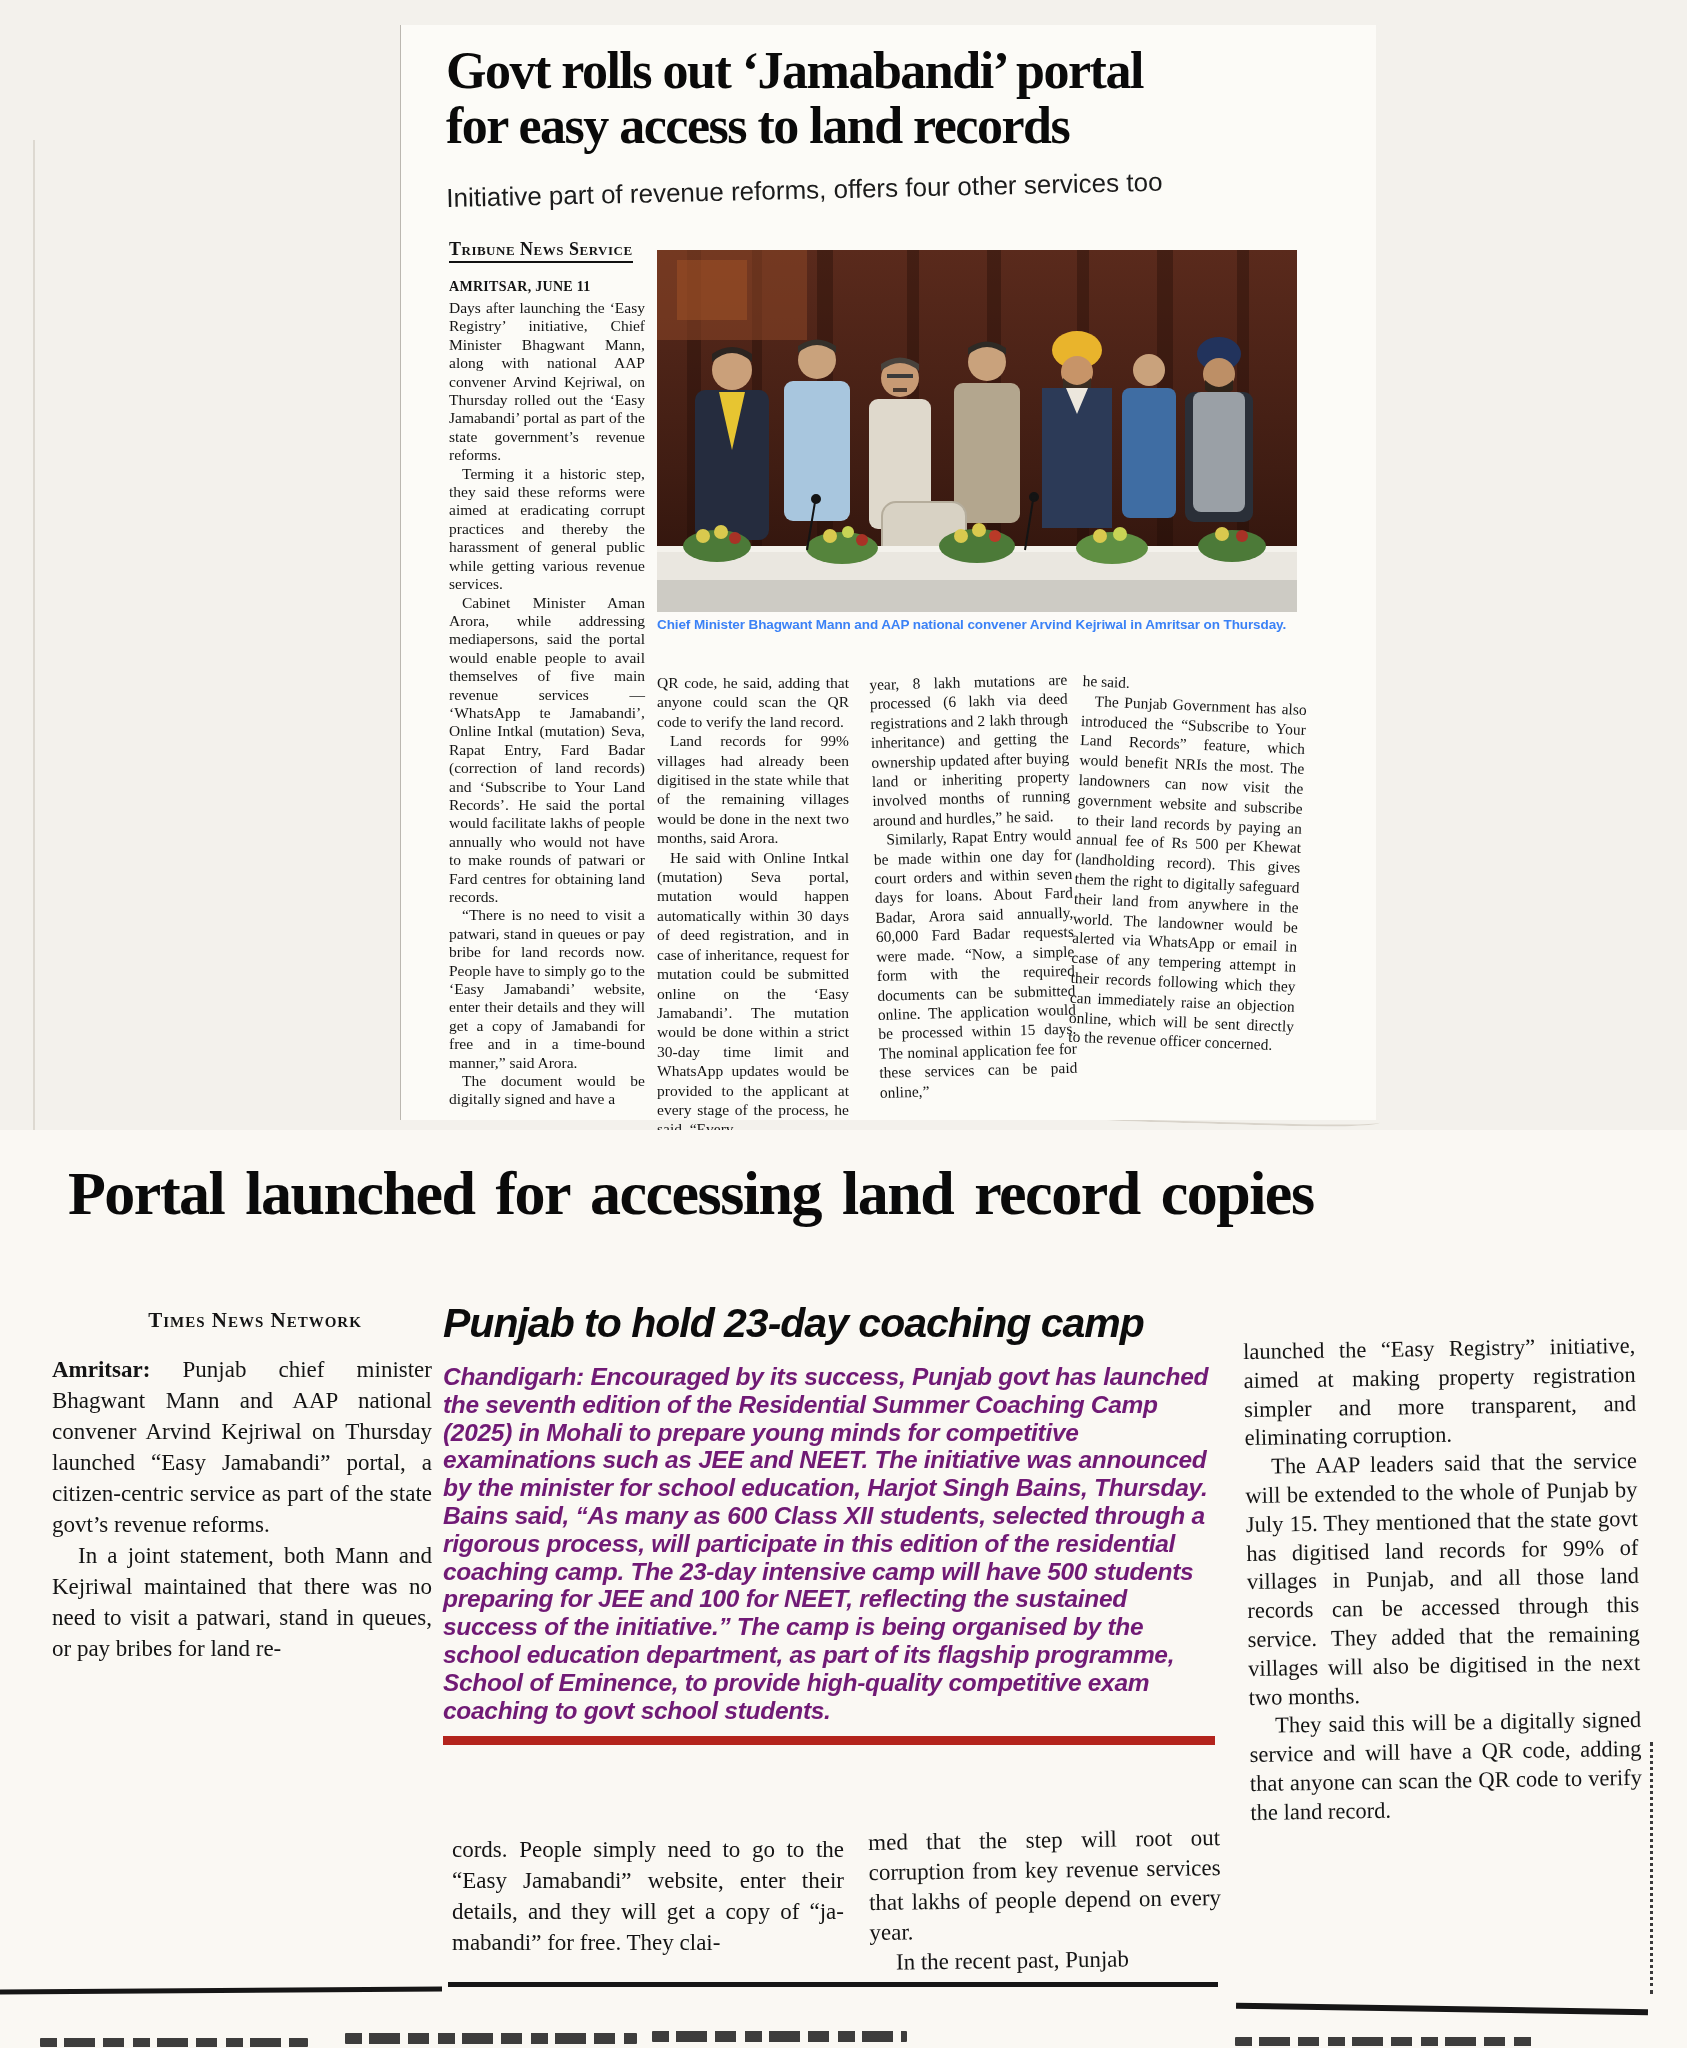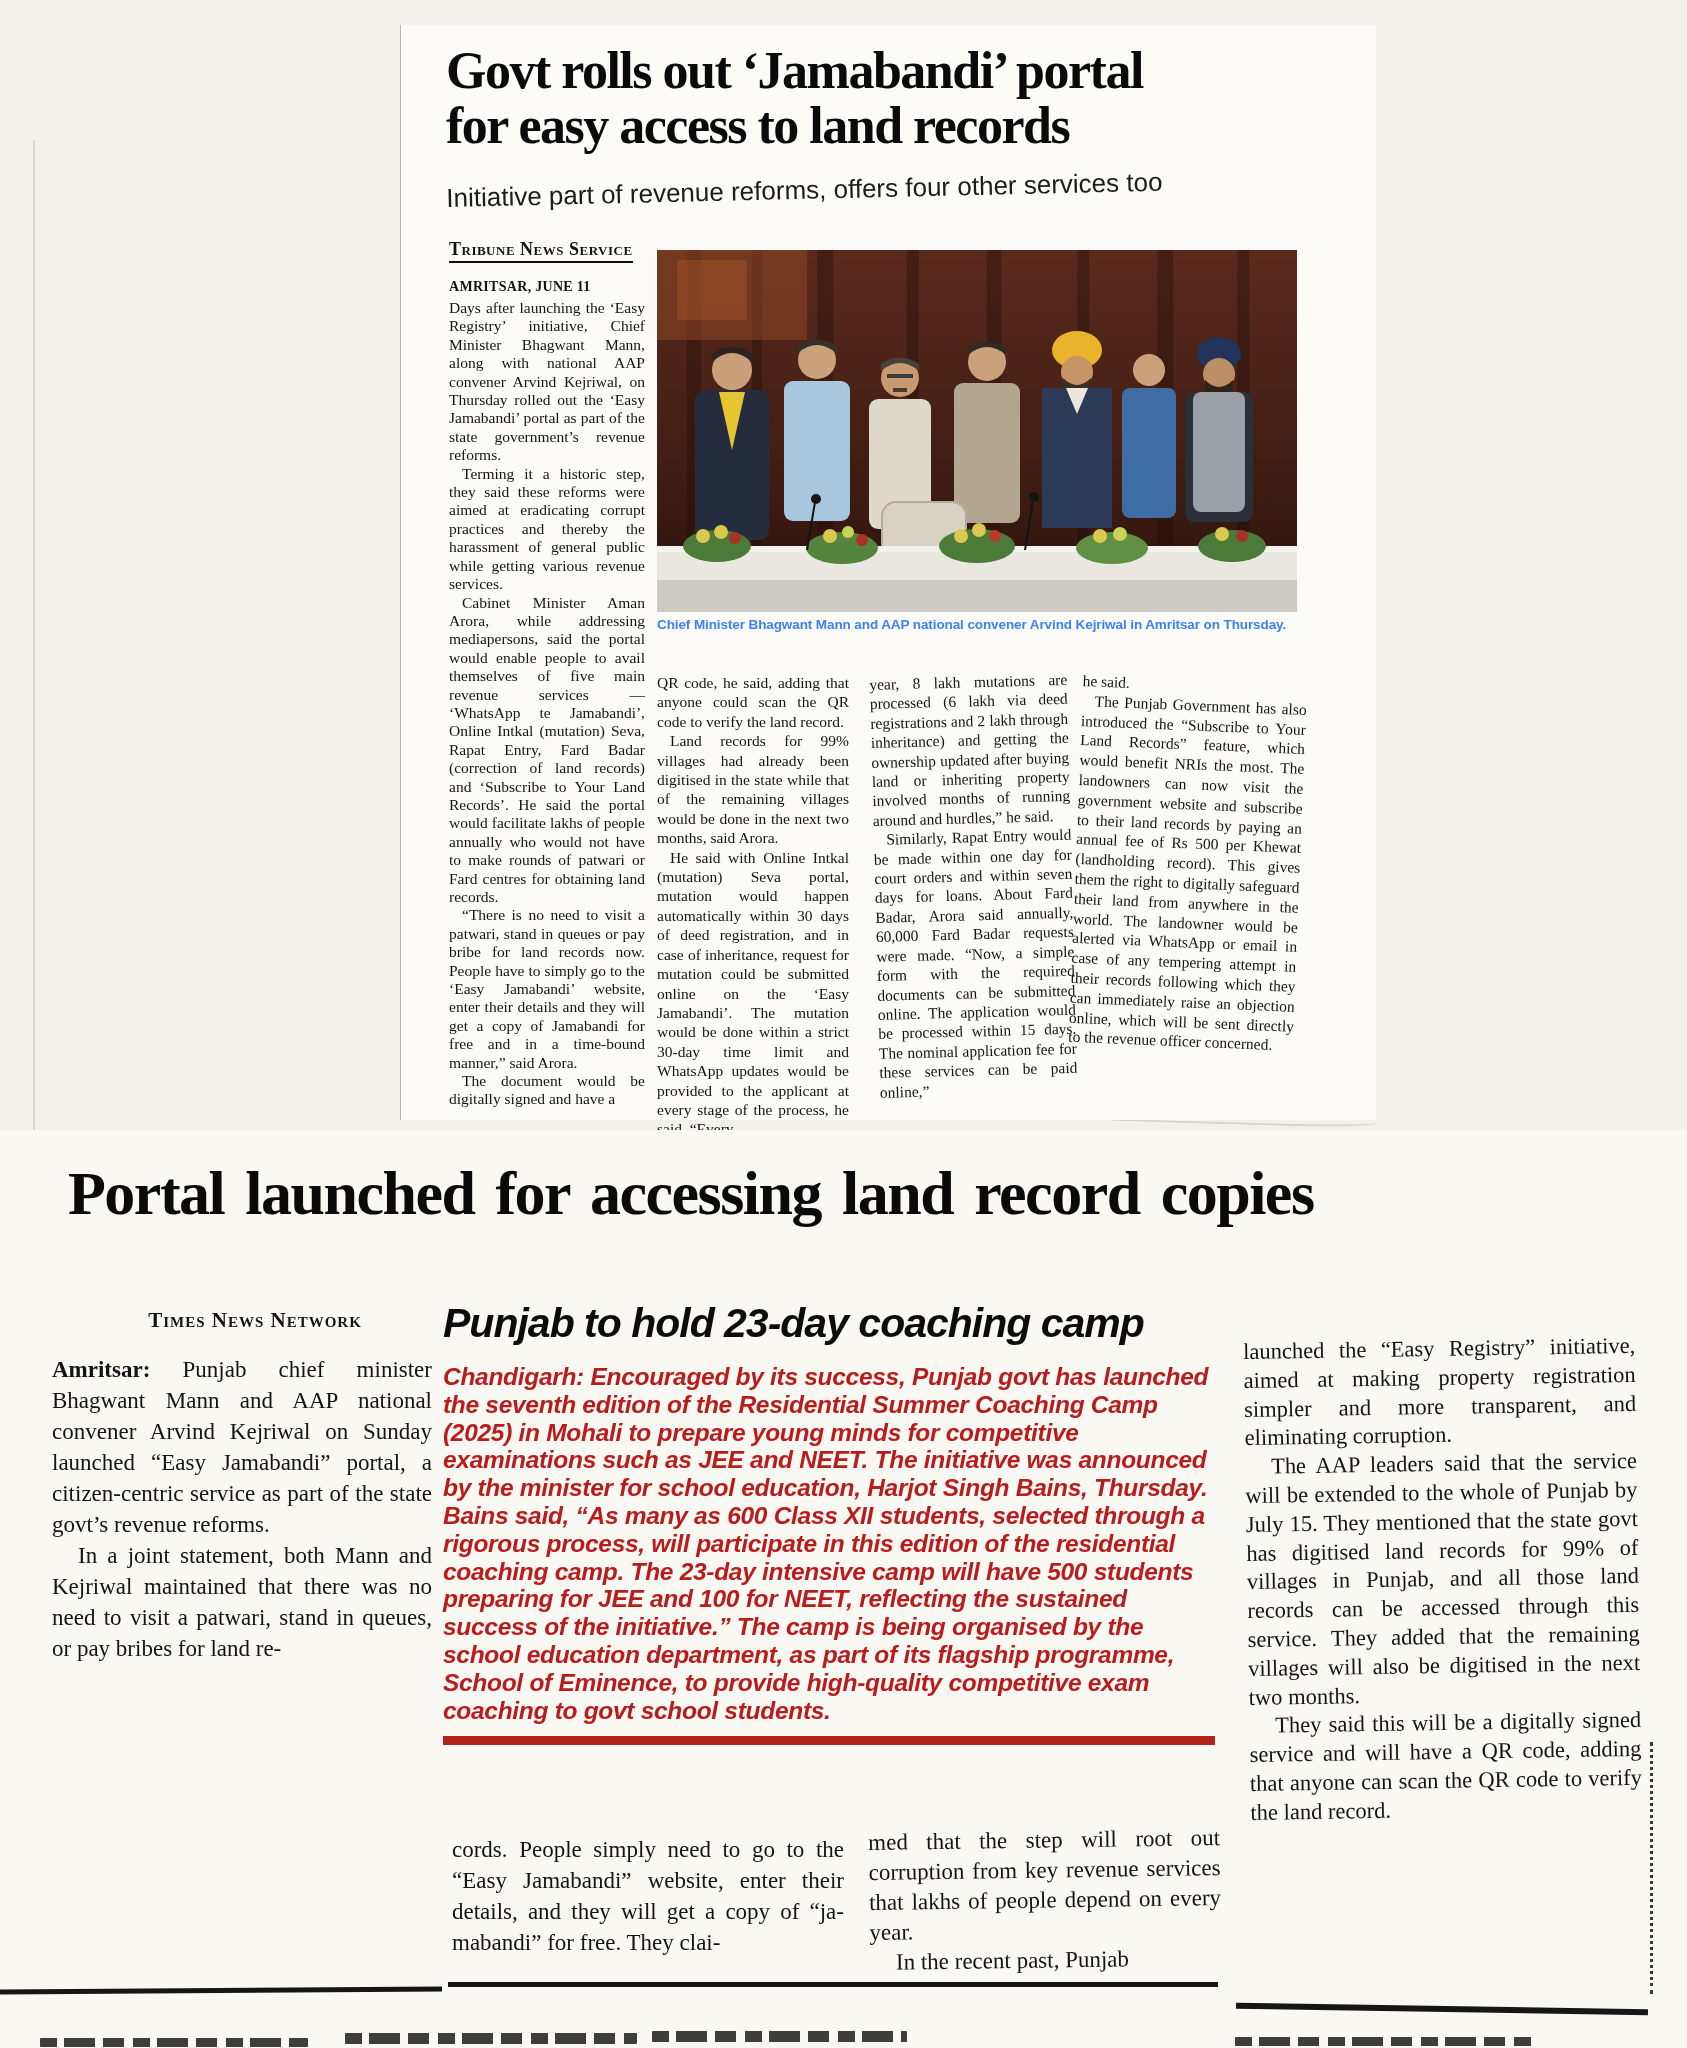--- a/index.html
+++ b/index.html
@@ -35,21 +35,21 @@
   .clip-bottom{left:0;top:1130px;width:1687px;height:918px;background:#faf8f3;}
   .b-headline{left:68px;top:28px;width:1580px;font-size:62px;font-weight:700;letter-spacing:-1.5px;word-spacing:7px;color:#0a0a0a;white-space:nowrap;}
   .b-byline{left:95px;top:178px;width:320px;text-align:center;font-size:21px;font-weight:700;font-variant:small-caps;letter-spacing:1px;}
   .bcol{font-size:23px;line-height:31px;}
   .bcol p{margin:0;}
   .bcol p + p{text-indent:26px;}
   .b-leftcol{left:52px;top:224px;width:380px;}
   .lead{font-weight:700;}
   .b-box{left:443px;top:170px;width:782px;font-style:italic;}
   .b-box-headline{font-size:41px;font-weight:700;letter-spacing:-1px;color:#0c0c0c;font-family:"Liberation Sans", sans-serif;}
-  .b-box-body{margin-top:16px;font-family:"Liberation Sans", sans-serif;font-size:24.5px;line-height:27.8px;font-weight:700;letter-spacing:-.3px;color:#b91c1c;}
+  .b-box-body{margin-top:16px;font-family:"Liberation Sans", sans-serif;font-size:24.5px;line-height:27.8px;font-weight:700;letter-spacing:-.3px;color:#701a75;}
   .b-box-rule{margin-top:12px;width:772px;height:9px;}
   .b-midcol1{left:452px;top:704px;width:392px;}
   .b-midcol2{left:868px;top:698px;width:352px;line-height:30px;transform:rotate(-.8deg);transform-origin:left top;}
   .b-rightcol{left:1243px;top:208px;width:392px;font-size:22.5px;line-height:28.8px;transform:rotate(-.9deg);transform-origin:left top;}
   .b-rightcol p{margin:0;}
   .b-rightcol p + p{text-indent:26px;}
   .rule-left{left:0;top:858px;width:442px;height:5px;transform:rotate(-.4deg);}
   .rule-mid{left:448px;top:852px;width:770px;height:5px;}
   .rule-right{left:1236px;top:876px;width:412px;height:6px;transform:rotate(.9deg);}
   .b-dotted{left:1650px;top:612px;height:252px;}
@@ -209,21 +209,21 @@
   </div>
 </div>
 
 <div class="abs clip-bottom">
 
   <div class="abs b-headline serif">Portal launched for accessing land record copies</div>
 
   <div class="abs b-byline serif">Times News Network</div>
 
   <div class="abs b-leftcol bcol just serif">
-    <p><b class="lead">Amritsar:</b><span> Punjab chief minister Bhagwant Mann and AAP national convener Arvind Kejriwal on Sunday launched “Easy Jamabandi” portal, a citizen-centric service as part of the state govt’s revenue reforms.</span></p>
+    <p><b class="lead">Amritsar:</b><span> Punjab chief minister Bhagwant Mann and AAP national convener Arvind Kejriwal on Thursday launched “Easy Jamabandi” portal, a citizen-centric service as part of the state govt’s revenue reforms.</span></p>
     <p>In a joint statement, both Mann and Kejriwal maintained that there was no need to visit a patwari, stand in queues, or pay bribes for land re-</p>
   </div>
 
   <div class="abs b-box">
     <div class="b-box-headline">Punjab to hold 23-day coaching camp</div>
     <div class="b-box-body"><b class="lead">Chandigarh:</b><span> Encouraged by its success, Punjab govt has launched the seventh edition of the Residential Summer Coaching Camp (2025) in Mohali to prepare young minds for competitive examinations such as JEE and NEET. The initiative was announced by the minister for school education, Harjot Singh Bains, Thursday. Bains said, “As many as 600 Class XII students, selected through a rigorous process, will participate in this edition of the residential coaching camp. The 23-day intensive camp will have 500 students preparing for JEE and 100 for NEET, reflecting the sustained success of the initiative.” The camp is being organised by the school education department, as part of its flagship programme, School of Eminence, to provide high-quality competitive exam coaching to govt school students.</span></div>
     <div class="b-box-rule" style="background: rgb(179, 36, 28);"></div>
   </div>
 
   <div class="abs b-midcol1 bcol just serif">

